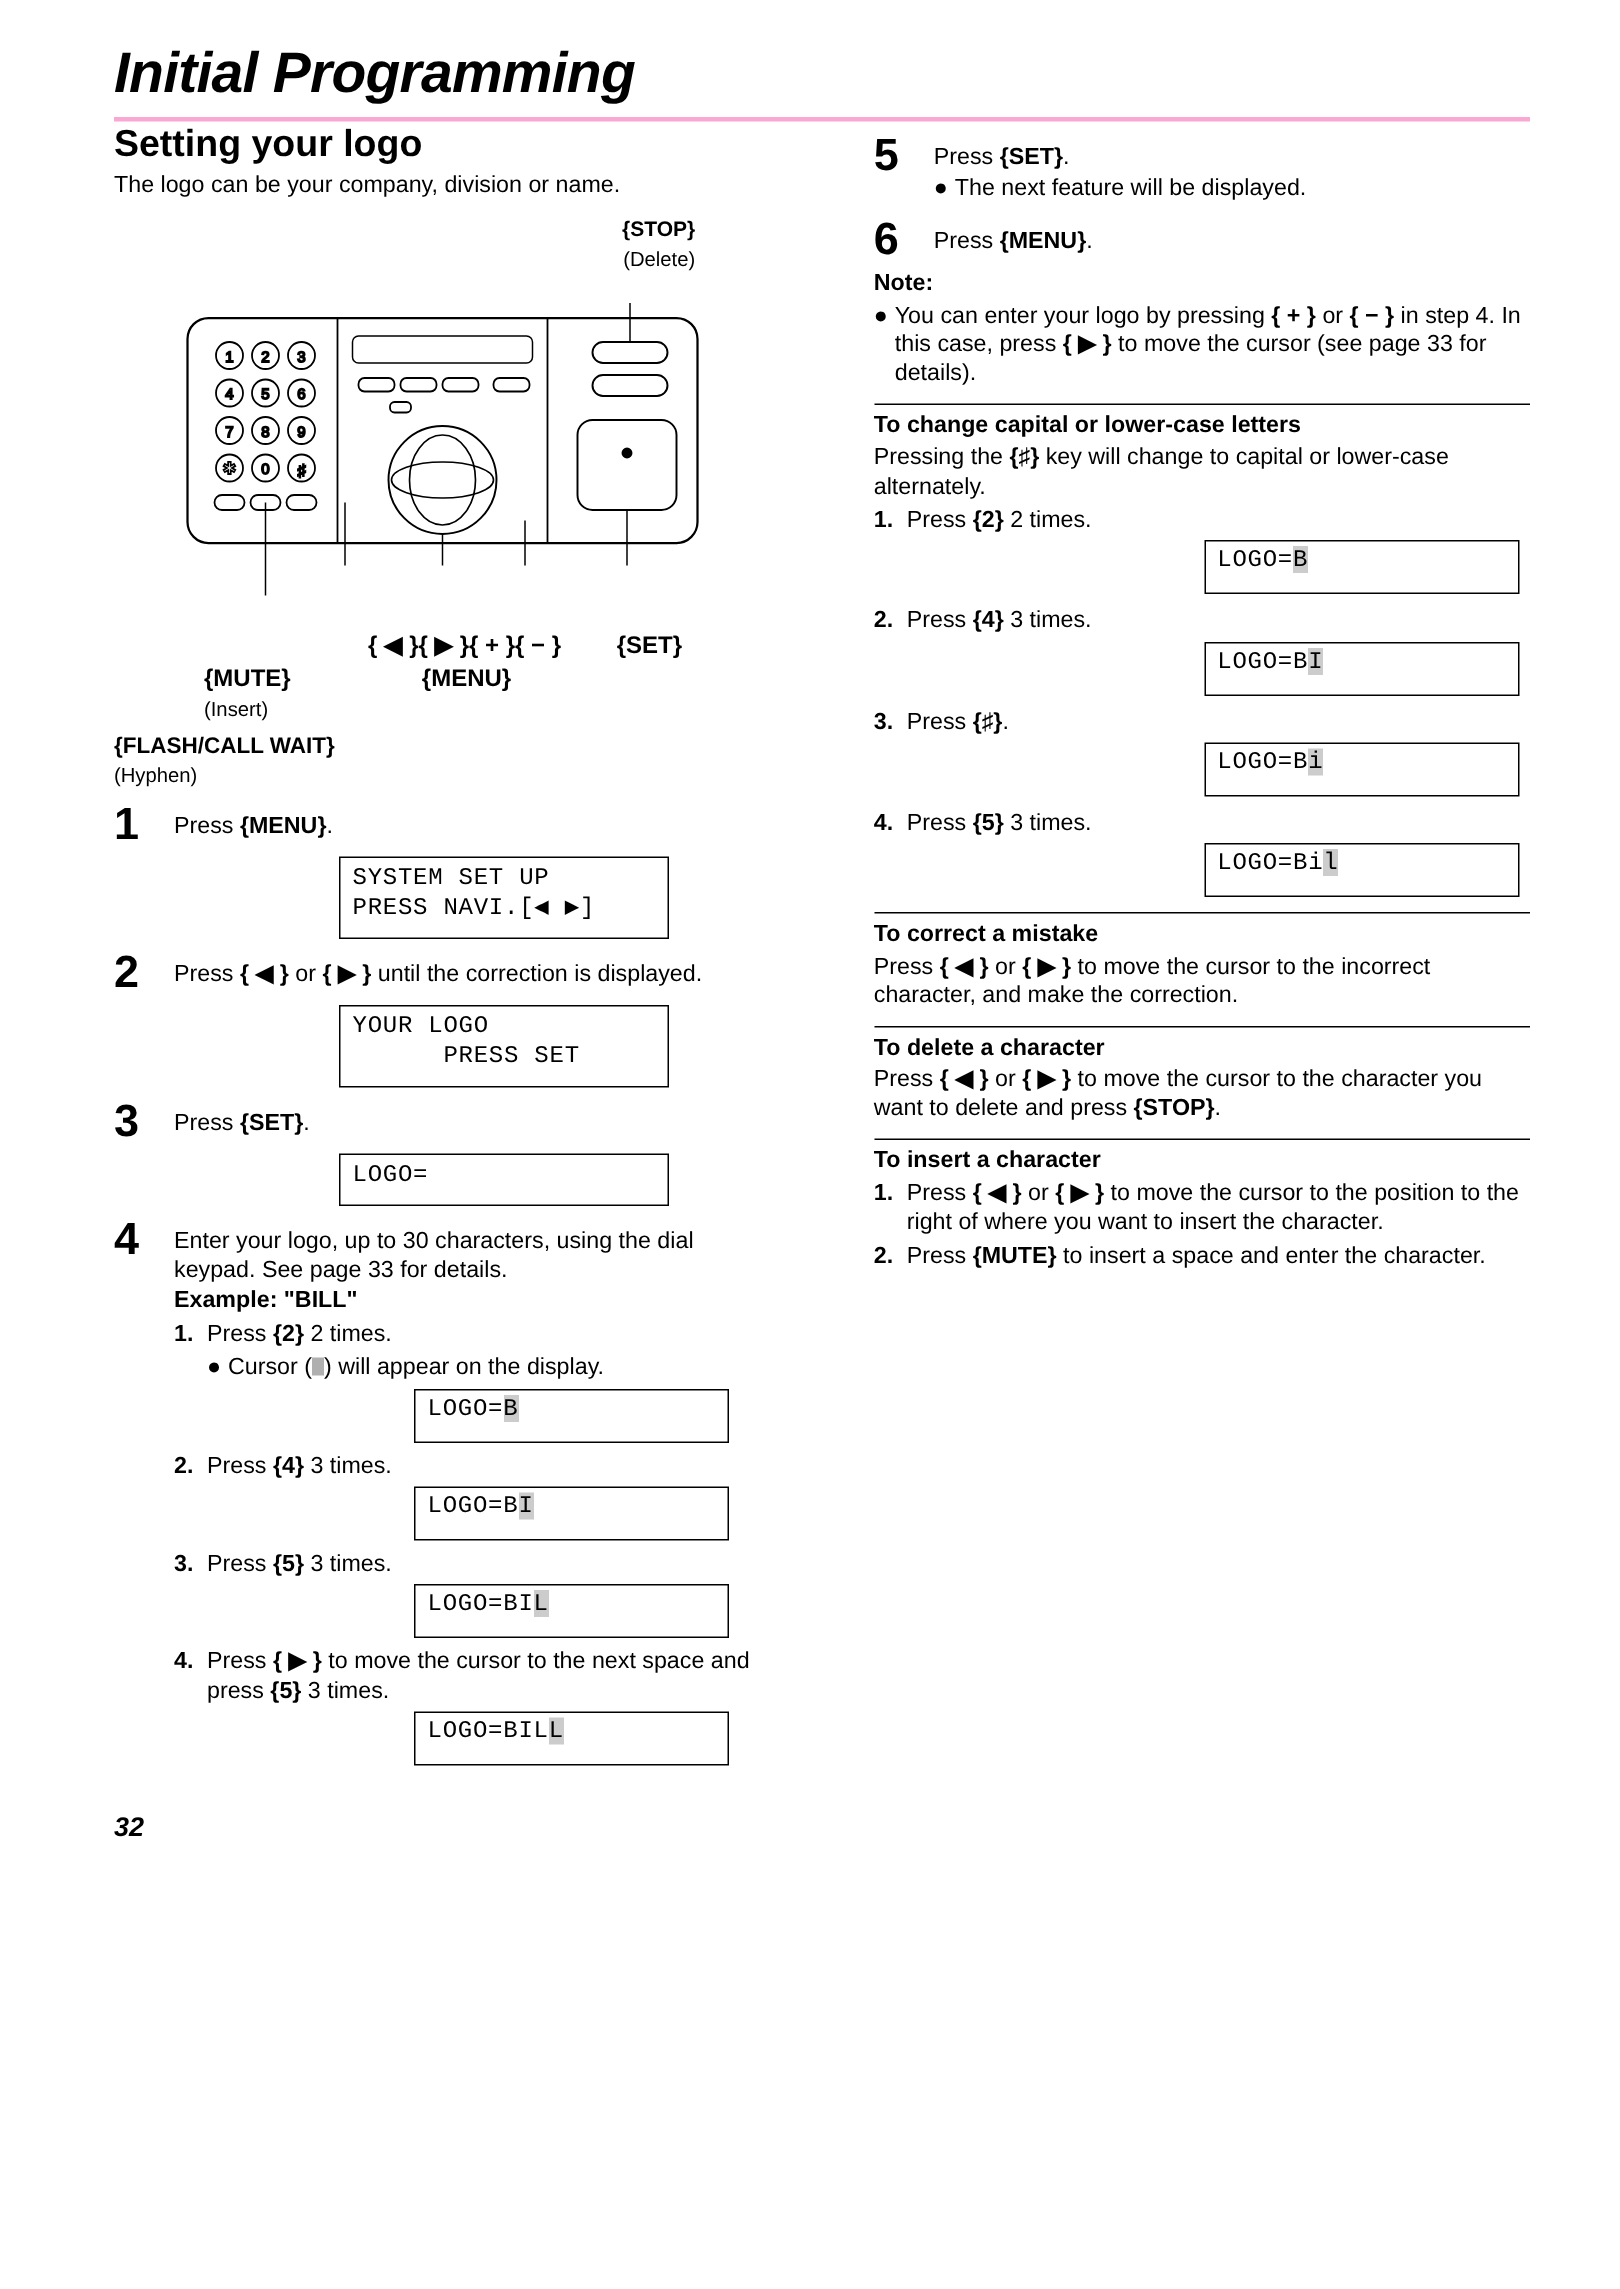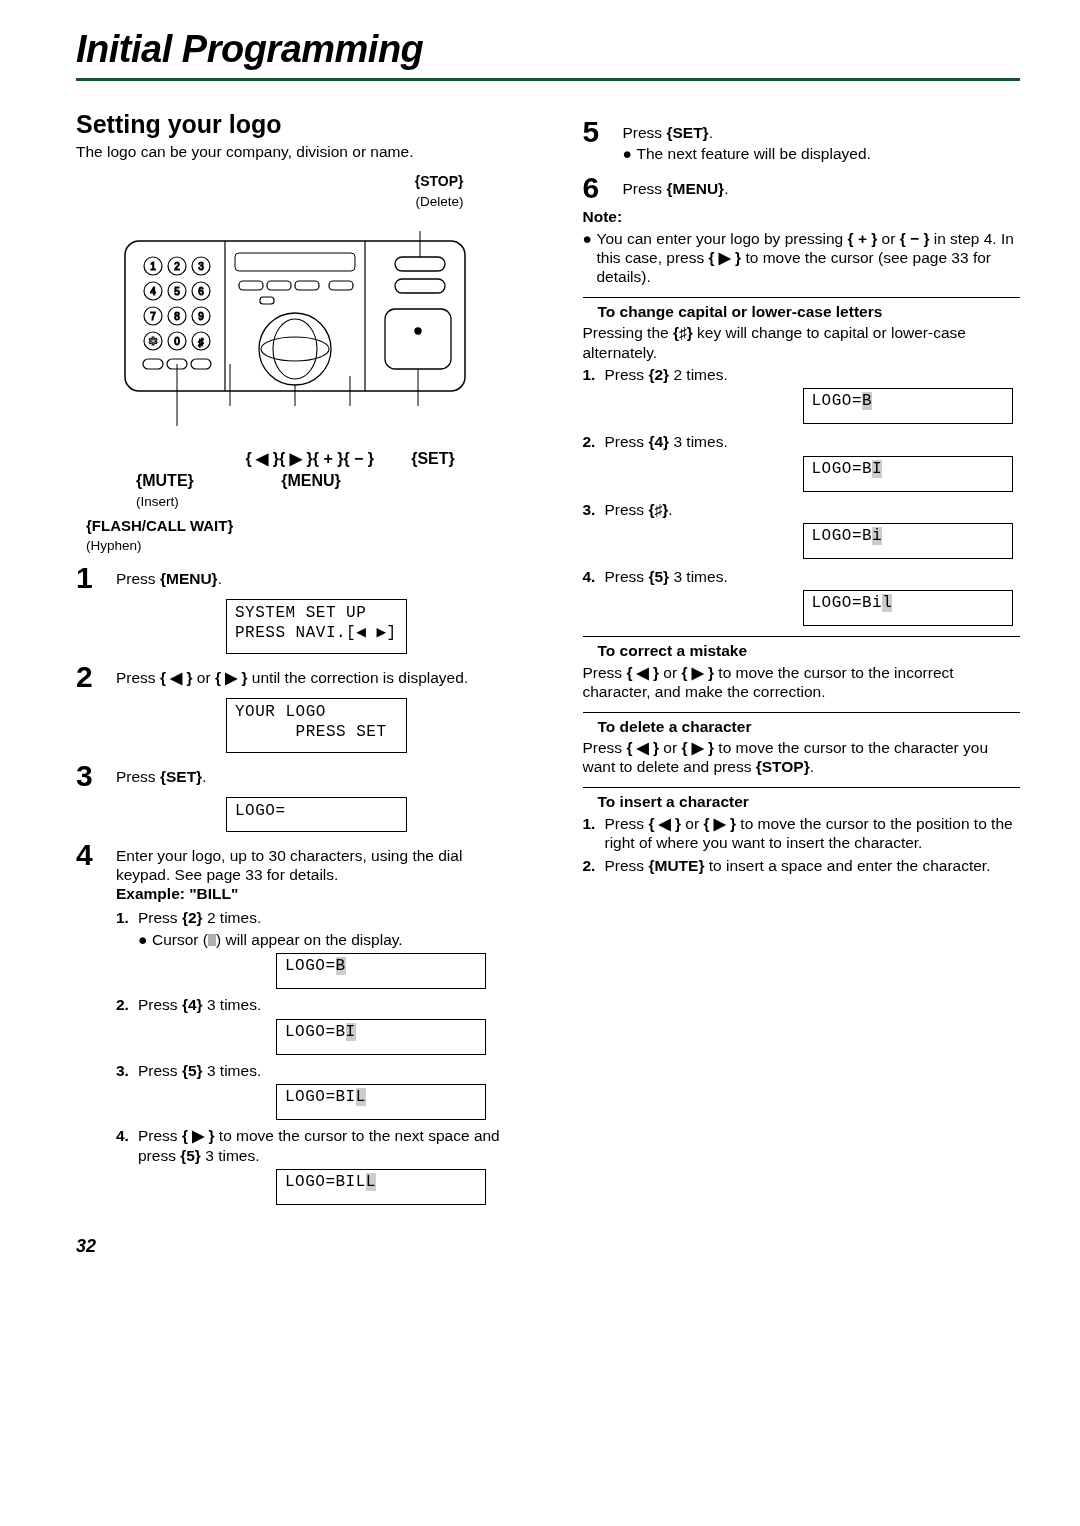--- a/index.html
+++ b/index.html
@@ -9,23 +9,23 @@
     padding: 26px 60px 20px 76px;
     font-size: 15.5px;
     line-height: 1.25;
     color: #000;
     width: 1080px;
   }
   .page-title {
     font-weight: bold;
     font-style: italic;
     font-size: 38px;
-    border-bottom: 3px solid #14532d;
+    border-bottom: 3px solid #f9a8d4;
     padding-bottom: 4px;
-    margin-bottom: 28px;
+    margin-bottom: 0;
     letter-spacing: -0.5px;
   }
   .columns {
     display: flex;
     gap: 69px;
   }
   .col { flex: 1; min-width: 0; }
   h2.section {
     font-size: 25px;
     font-weight: bold;
@@ -74,27 +74,27 @@
   .lcd-right-col2 {
     font-family: "Courier New", monospace;
     font-size: 16px;
     border: 1.5px solid #000;
     padding: 2px 8px 12px 8px;
     margin: 4px 0 8px 220px;
     width: 210px;
     white-space: pre;
     letter-spacing: 0.5px;
   }
-  .lcd.narrow { margin-left: 150px; width:181px;}
+  .lcd.narrow { margin-left: 150px; width:220px;}
   .bold { font-weight: bold; }
   .key {
     font-weight: bold;
   }
   hr.sep { border:none; border-top:1.2px solid #000; margin:10px 0 4px 0;}
-  .subhead { font-weight: bold; margin: 2px 15px; }
+  .subhead { font-weight: bold; margin: 2px 0; }
   .footer {
     margin-top: 24px;
     display: flex;
     align-items: center;
     gap: 48px;
   }
   .pgnum { font-style: italic; font-weight:bold; font-size:18px; width:120px;}
   .footbox {
     border:1.2px solid #000;
     padding: 3px 12px;
@@ -196,21 +196,21 @@
         <span style="width:70px; text-align:right;">{SET}</span>
       </div>
       <div style="display:flex; font-weight:bold; font-size:16px; margin-top:2px;">
         <span style="width:60px;"></span>
         <span style="width:110px; text-align:left;">
           <span>{MUTE}</span><br>
           <span class="callout-sub">(Insert)</span>
         </span>
         <span style="width:130px; text-align:center;">{MENU}</span>
       </div>
-      <div style="text-align:left; font-weight:bold; font-size:15px; margin-top:6px; margin-left:10px;">
+      <div style="text-align:left; font-weight:bold; font-size:15px; margin-top:6px; ">
         <span>{FLASH/CALL WAIT}</span><br>
         <span class="callout-sub">(Hyphen)</span>
       </div>
     </div>
 
     <div class="step">
       <div class="step-num">1</div>
       <div class="step-body">
         <span>Press </span><span class="key">{MENU}</span><span>.</span>
       </div>

